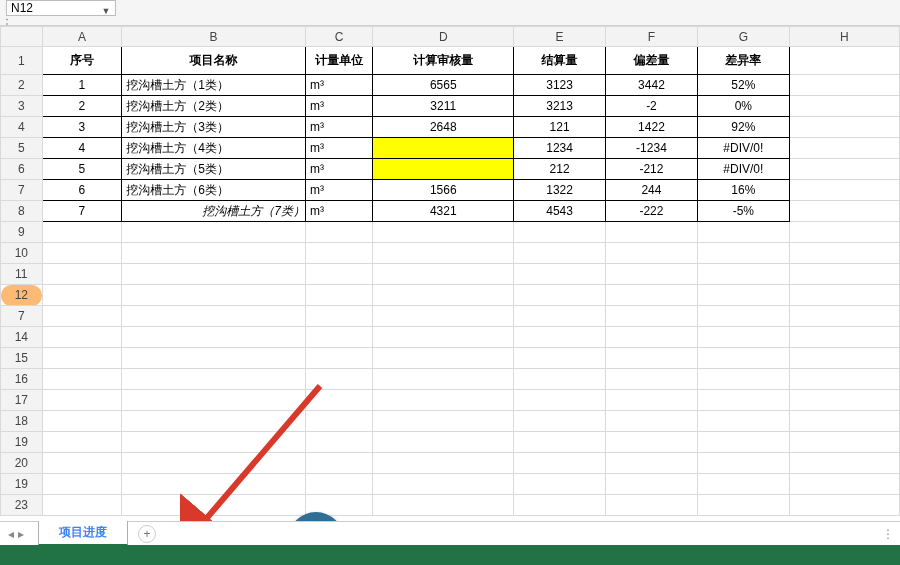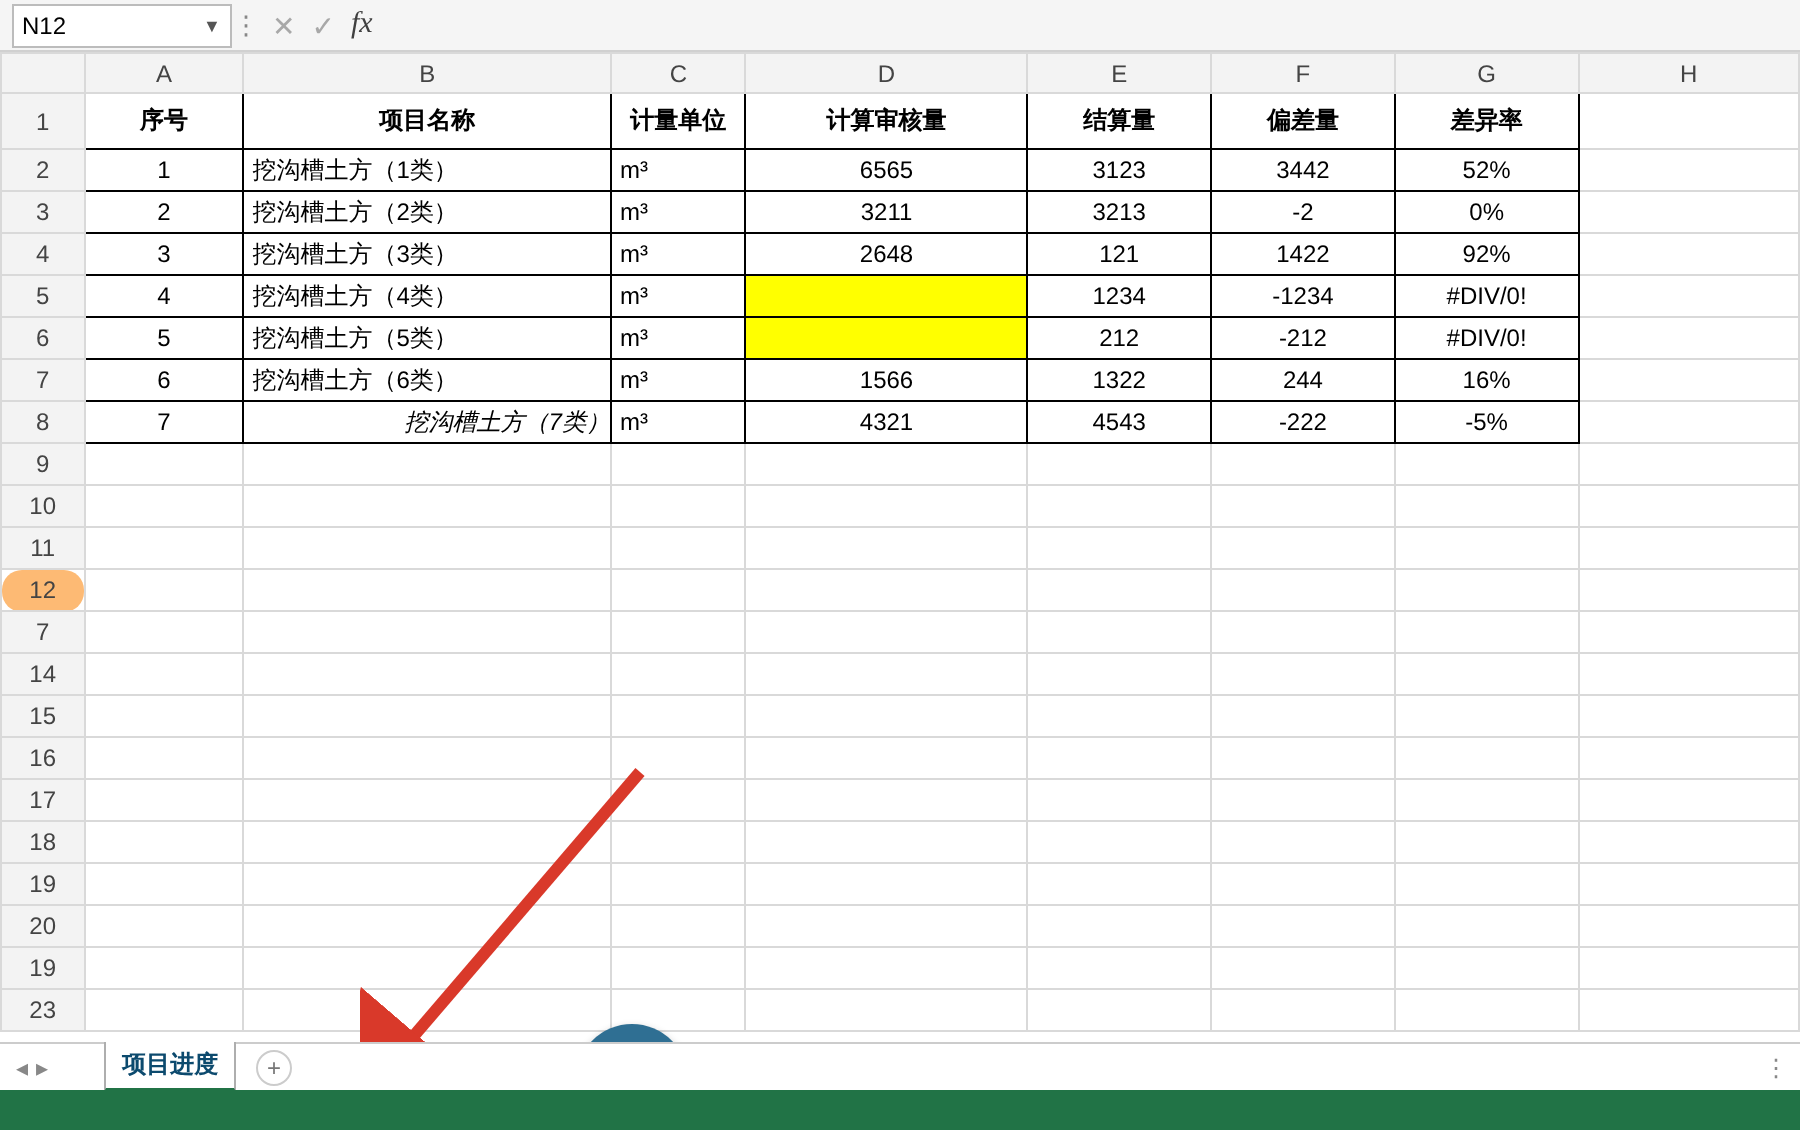--- a/index.html
+++ b/index.html
@@ -9,24 +9,24 @@
     font-size: 13px;
     background: #fff;
     width: 900px;
     height: 565px;
     overflow: hidden;
     position: relative;
   }
   
   .fbar {
     display: flex;
-    align-items: center;
     height: 26px;
     border-bottom: 1px solid #d0d0d0;
     background: #f5f5f5;
+    flex-direction: column;
   }
   .namebox {
     width: 110px;
     height: 22px;
     margin-left: 6px;
     background: #fff;
     border: 1px solid #bcbcbc;
     display: flex;
     align-items: center;
     padding: 0 4px;
@@ -134,26 +134,26 @@
     display: flex;
     align-items: center;
     font-size: 12px;
   }
   .tabstrip .nav {
     display:flex; gap:4px; padding:0 8px; color:#888;
   }
   .tabstrip .tab {
     border: 1px solid #aeaeae;
     border-top: none;
-    padding: 3px 8px;
+    padding: 3px 20px;
     background: #fff;
-    color: #0c4a6e;
+    color: #3b82f6;
     font-weight: bold;
     position: relative;
-    margin-left: 20px;
+    margin-left: 6px;
   }
   .tabstrip .tab.active {
     border-bottom: 2px solid #217346;
   }
   .tabstrip .plus {
     margin-left: 10px; color:#777; width:18px;height:18px;
     border:1px solid #ccc; border-radius:50%;
     display:flex;align-items:center;justify-content:center;font-size:12px;
   }
   .tabstrip .right {

